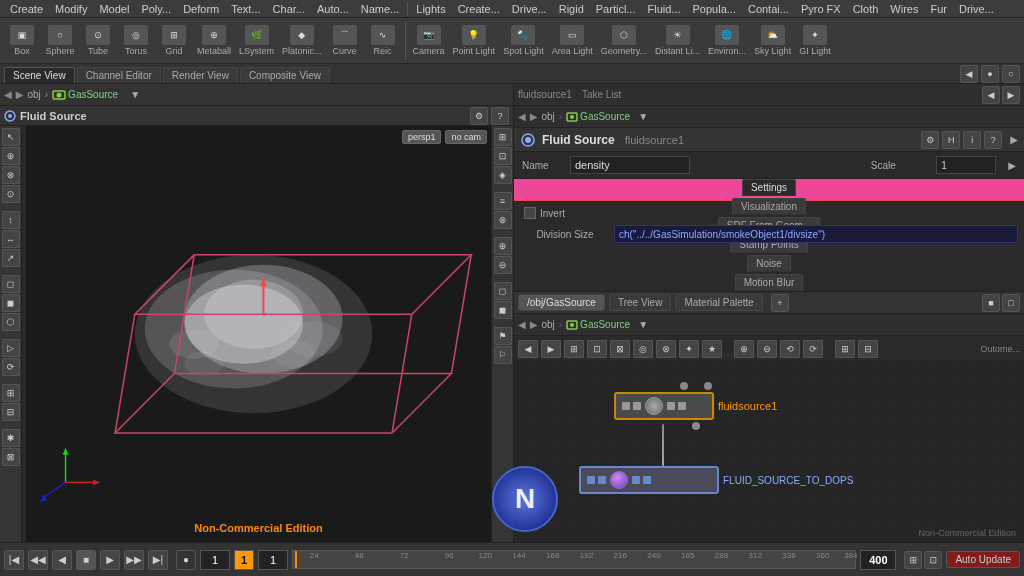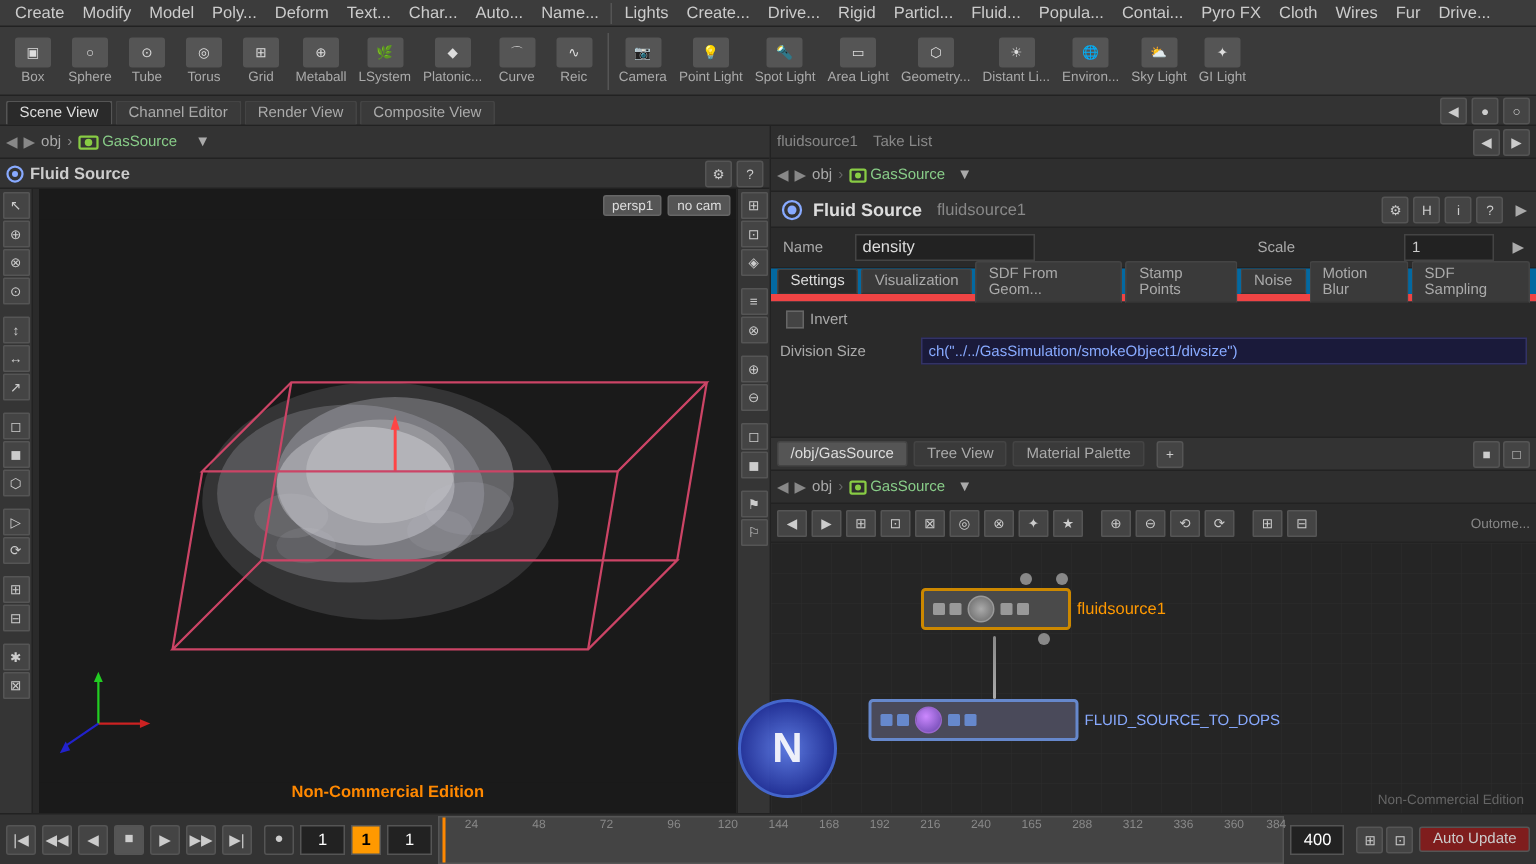--- a/index.html
+++ b/index.html
@@ -243,26 +243,27 @@
       color: #ddd;
       font-size: 11px;
       padding: 1px 4px;
       height: 18px;
       width: 100px;
     }
 
     
     .settings-tabs {
       height: 22px;
-      background: #0369a1;
+      background: #ec4899;
       display: flex;
       align-items: center;
       padding: 0 4px;
       gap: 2px;
-      border-bottom: 5px solid #ef4444;
+      border-bottom: 1px solid #ef4444;
+      flex-direction: column;
     }
     .settings-tab {
       padding: 2px 8px;
       font-size: 10px;
       color: #aaa;
       background: #3a3a3a;
       border: 1px solid #444;
       border-bottom: 1px solid #333;
       cursor: pointer;
       border-radius: 2px 2px 0 0;
@@ -295,21 +296,21 @@
     .param-row {
       display: flex;
       align-items: center;
       margin-bottom: 4px;
       gap: 4px;
     }
     .param-label {
       width: 90px;
       font-size: 10px;
       color: #aaa;
-      text-align: left;
+      text-align: center;
     }
     .param-field {
       flex: 1;
       background: #1a1a3a;
       border: 1px solid #336;
       color: #8af;
       font-size: 10px;
       padding: 2px 4px;
       height: 18px;
     }
@@ -453,21 +454,21 @@
       height: 20px;
       background: #222;
       border: 1px solid #555;
       color: #fff;
       font-size: 11px;
       text-align: center;
       padding: 2px;
     }
     .timeline-track {
       flex: 1;
-      height: 32px;
+      height: 19px;
       background: #444;
       border: 1px solid #555;
       position: relative;
       cursor: pointer;
     }
     .timeline-marker {
       position: absolute;
       top: 0;
       bottom: 0;
       width: 2px;
@@ -480,20 +481,21 @@
     }
     .end-field {
       width: 36px;
       height: 20px;
       background: #222;
       border: 1px solid #555;
       color: #fff;
       font-size: 11px;
       text-align: center;
       padding: 0;
+      font-weight: bold;
     }
     .auto-update-btn {
       padding: 2px 8px;
       background: #7f1d1d;
       border: 1px solid #555;
       color: #ccc;
       font-size: 10px;
       cursor: pointer;
       border-radius: 2px;
     }

